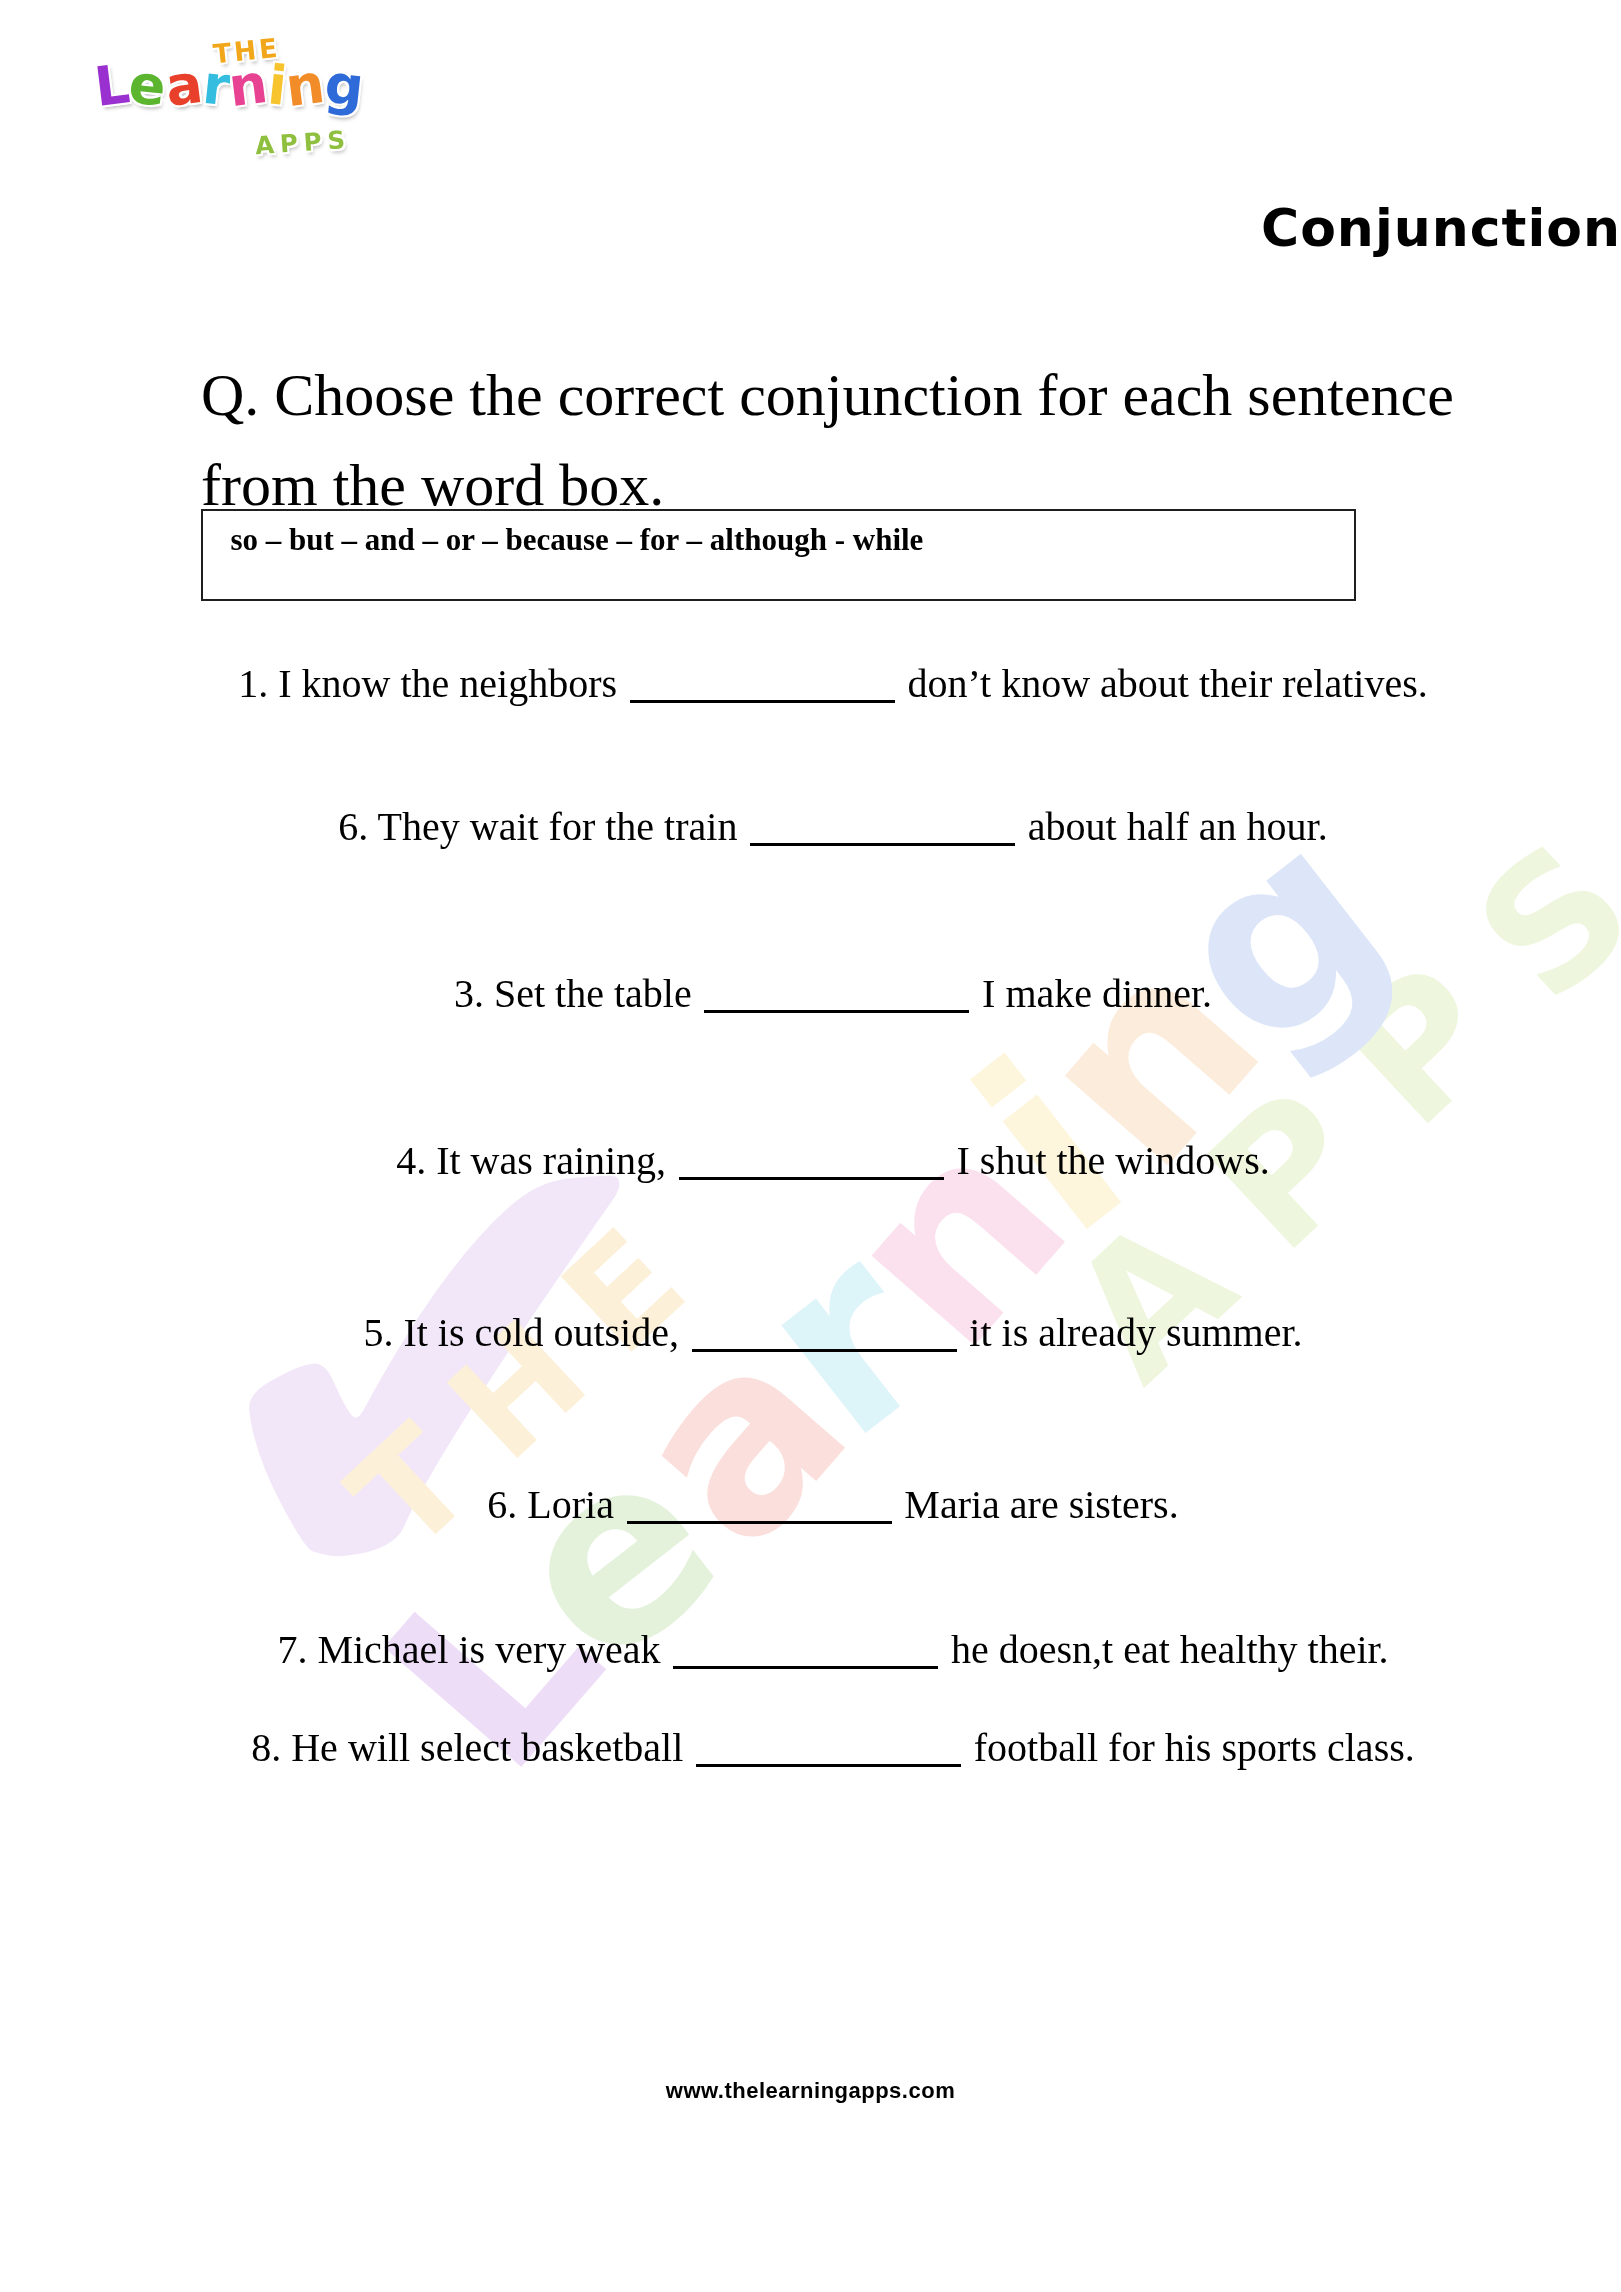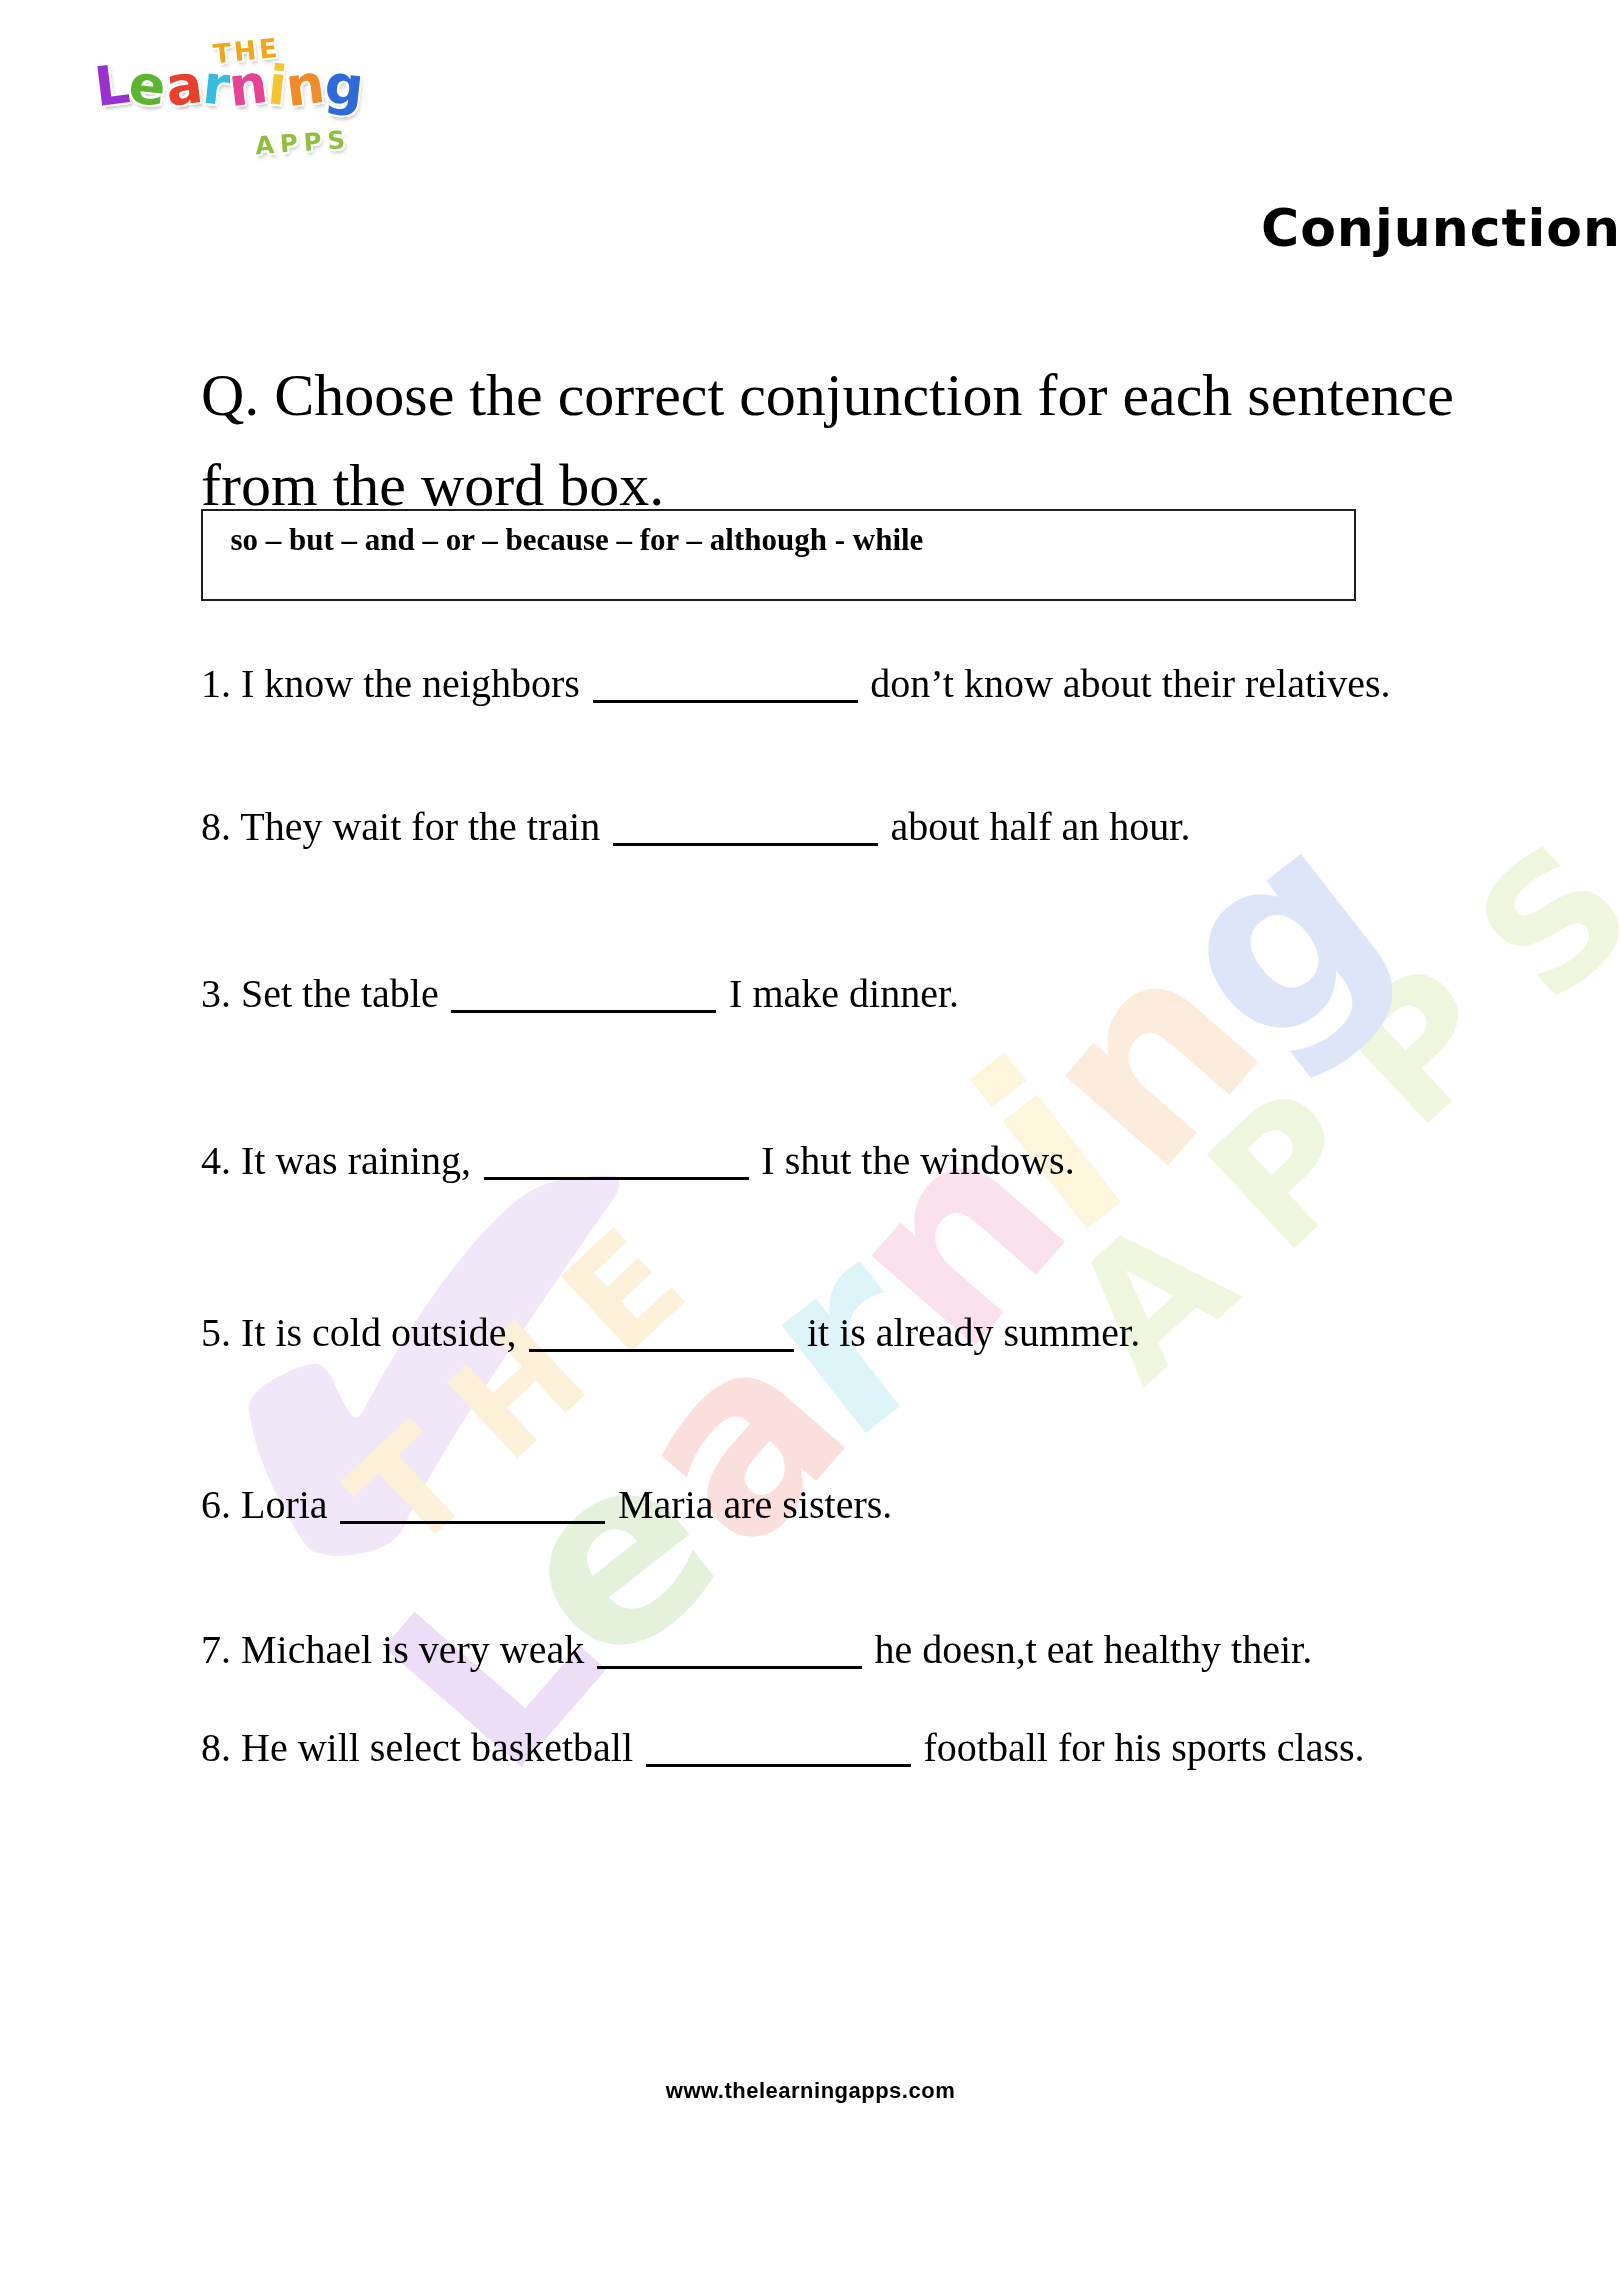--- a/index.html
+++ b/index.html
@@ -75,21 +75,21 @@
     border:2.9px solid #1f1f1f;box-sizing:border-box;
   }
   .wordbox-text{
     font-weight:bold;font-size:31px;line-height:1;
     padding:12.7px 0 0 27.4px;
   }
   .sentences{
     position:absolute;left:201px;top:649px;width:1264px;z-index:1;
     font-size:40px;line-height:69px;
   }
-  .s{margin-bottom:98px;}
+  .s{margin-bottom:98px;text-align:center;}
   .s:nth-child(1){margin-bottom:74px;}
   .s:nth-child(4){margin-bottom:103px;}
   .s:nth-child(5){margin-bottom:103px;}
   .s:nth-child(6){margin-bottom:76px;}
   .s:nth-child(7){margin-bottom:29px;}
   .s:nth-child(8){margin-bottom:0;}
   .blank{
     display:inline-block;width:265px;height:11.8px;
     border-bottom:3.9px solid #000;
     vertical-align:-5.9px;margin:0 12.7px;
@@ -124,21 +124,21 @@
   <div class="title">Conjunction</div>
 
   <div class="question">Q. Choose the correct conjunction for each sentence from the word box.</div>
 
   <div class="wordbox">
     <div class="wordbox-text">so – but – and – or – because – for – although - while</div>
   </div>
 
   <div class="sentences">
     <div class="s"><span>1. I know the neighbors</span><span class="blank"></span><span>don’t know about their relatives.</span></div>
-    <div class="s"><span>8. They wait for the train</span><span class="blank"></span><span>about half an hour.</span></div>
+    <div class="s"><span>6. They wait for the train</span><span class="blank"></span><span>about half an hour.</span></div>
     <div class="s"><span>3. Set the table</span><span class="blank"></span><span>I make dinner.</span></div>
     <div class="s"><span>4. It was raining,</span><span class="blank"></span><span>I shut the windows.</span></div>
     <div class="s"><span>5. It is cold outside,</span><span class="blank"></span><span>it is already summer.</span></div>
     <div class="s"><span>6. Loria</span><span class="blank"></span><span>Maria are sisters.</span></div>
     <div class="s"><span>7. Michael is very weak</span><span class="blank"></span><span>he doesn,t eat healthy their.</span></div>
     <div class="s"><span>8. He will select basketball</span><span class="blank"></span><span>football for his sports class.</span></div>
   </div>
 
   <div class="footer">www.thelearningapps.com</div>
 

